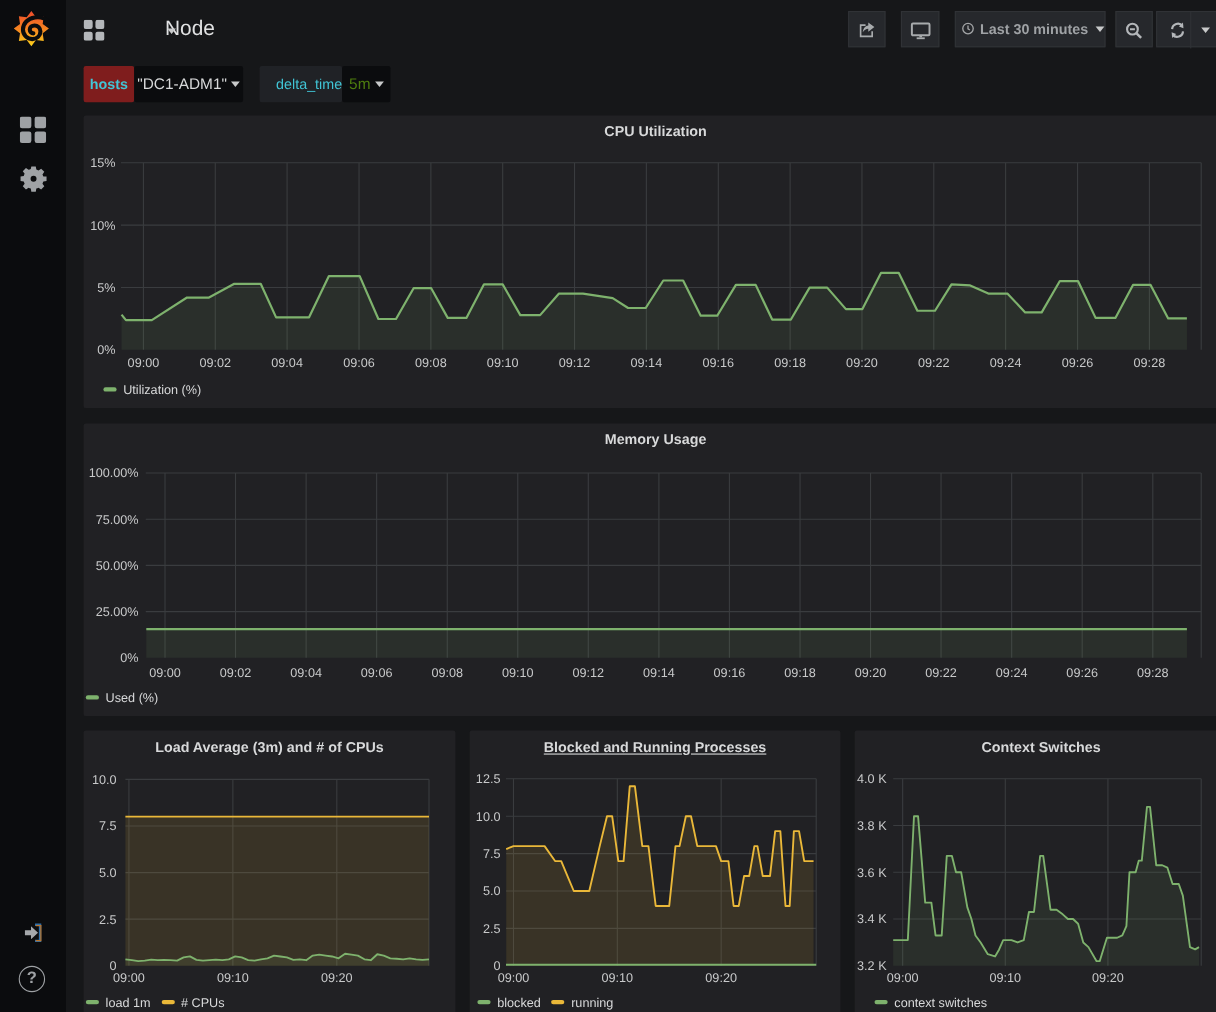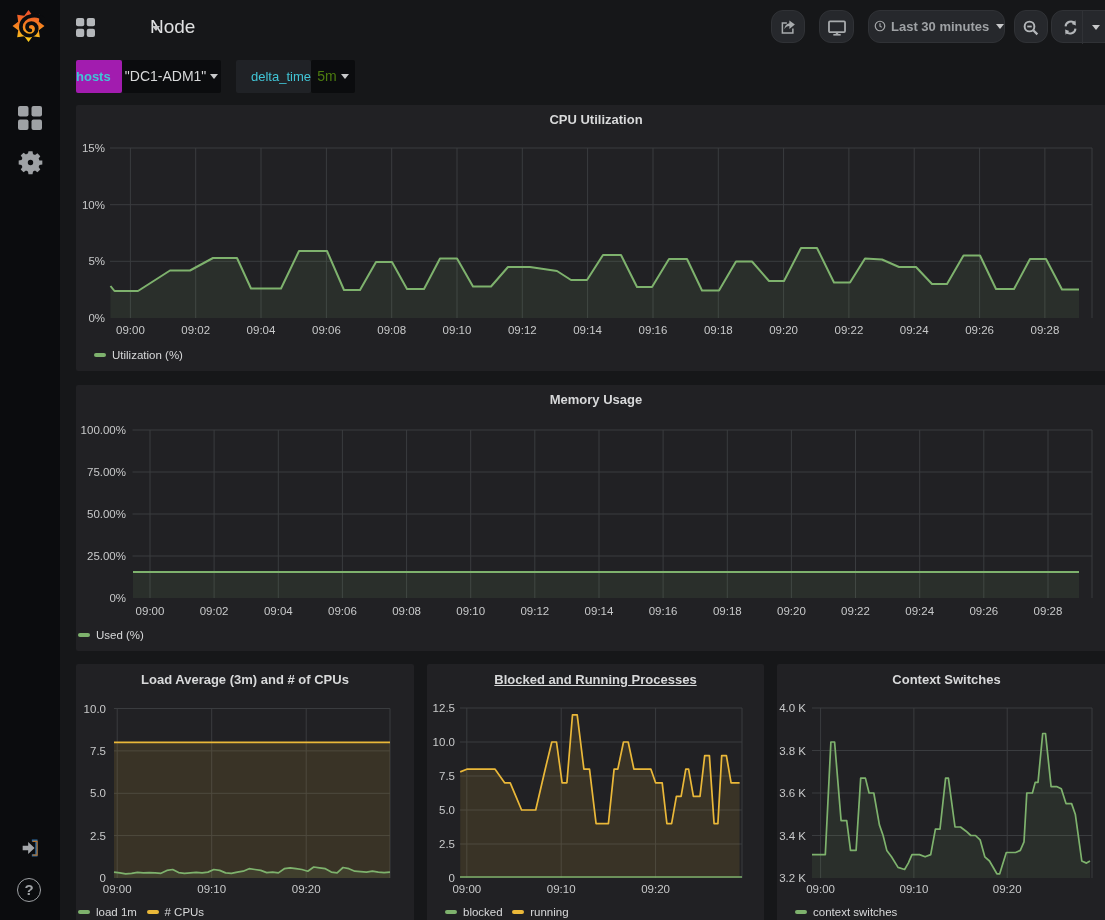--- a/index.html
+++ b/index.html
@@ -2,21 +2,21 @@
 <html><head><meta charset="utf-8"><title>Node - Grafana</title>
 <style>
 * { margin:0; padding:0; box-sizing:border-box; }
 html,body { width:1105px; height:920px; overflow:hidden; background:#161719; font-family:"Liberation Sans",sans-serif; }
 .sidebar { position:absolute; left:0; top:0; width:60px; height:920px; background:#0b0c0e; }
 .panel { position:absolute; background:#212124; border-radius:2px; }
 .ptitle { position:absolute; width:100%; text-align:center; color:#d8d9da; font-size:13px; font-weight:bold; }
 .legend { position:absolute; font-size:11.5px; color:#d8d9da; }
 .sw { display:inline-block; width:12px; height:4px; border-radius:2px; vertical-align:2px; margin-right:6px; }
 .caret { display:inline-block; width:0; height:0; border-left:4px solid transparent; border-right:4px solid transparent; border-top:5px solid #c8c9ca; vertical-align:2px; }
-.navbtn { position:absolute; top:10px; height:33px; background:#26282c; border:1px solid #303236; border-radius:12px; color:#d8d9da; text-align:center; white-space:nowrap; }
+.navbtn { position:absolute; top:10px; height:33px; background:#26282c; border:1px solid #303236; border-radius:0; color:#d8d9da; text-align:center; white-space:nowrap; }
 .chip { position:absolute; top:60px; height:33px; border-radius:2px; font-size:13px; line-height:33px; }
 </style></head>
 <body>
 <div class="sidebar">
 <svg width="33" height="34" viewBox="0 0 32 33" style="position:absolute;left:12px;top:9px;">
 <defs>
         <linearGradient id="gl" x1="0" y1="0" x2="0" y2="1">
 <stop offset="0" stop-color="#ee4b2c"></stop>
           <stop offset="0.5" stop-color="#f58220"></stop>
           <stop offset="1" stop-color="#fcd21c"></stop>
@@ -69,21 +69,21 @@
       <line x1="7" y1="10" x2="13" y2="10" stroke="#b4b7ba" stroke-width="2.4"></line>
       <line x1="15" y1="15" x2="20.5" y2="20.5" stroke="#b4b7ba" stroke-width="3"></line>
     </svg></div>
 <div class="navbtn" style="left:1051px;width:70px;padding-top:8px;text-align:left;padding-left:10px;"><svg width="17" height="17" viewBox="0 0 24 24">
       <path fill="none" stroke="#b4b7ba" stroke-width="2.8" d="M5 10.5 A7.5 7.5 0 0 1 18.3 6.3"></path>
       <path fill="#b4b7ba" d="M18.9 1.9 L19.6 9.3 L13.8 7.2 Z"></path>
       <path fill="none" stroke="#b4b7ba" stroke-width="2.8" d="M19 13.5 A7.5 7.5 0 0 1 5.7 17.7"></path>
       <path fill="#b4b7ba" d="M5.1 22.1 L4.4 14.7 L10.2 16.8 Z"></path>
     </svg><span style="display:inline-block;width:1px;height:33px;background:#303236;position:absolute;left:30px;top:0;"></span><span class="caret" style="position:absolute;left:40px;top:14px;"></span></div>
 
-<div class="chip" style="left:76px;width:46px;background:#a21caf;color:#41c5d6;text-align:left;font-weight:bold;">hosts</div>
+<div class="chip" style="left:76px;width:46px;background:#7f1d1d;color:#41c5d6;text-align:center;font-weight:bold;">hosts</div>
 <div class="chip" style="left:122px;width:99px;background:#0b0c0e;color:#d8d9da;font-size:14px;text-align:center;">"DC1-ADM1" <span class="caret"></span></div>
 <div class="chip" style="left:236px;width:75px;background:#202226;color:#41c5d6;text-align:right;font-weight:normal;">delta_time</div>
 <div class="chip" style="left:311px;width:44px;background:#0b0c0e;color:#4d7c0f;font-size:14px;text-align:center;">5m <span class="caret"></span></div>
 
 <div class="panel" style="left:76px;top:105px;width:1040px;height:266px;">
     <div class="ptitle" style="top:7px;">CPU Utilization</div>
   </div>
 <div class="panel" style="left:76px;top:385px;width:1040px;height:266px;">
     <div class="ptitle" style="top:7px;">Memory Usage</div>
   </div>
@@ -238,13 +238,13 @@
 <text x="806" y="712" text-anchor="end" class="tick">4.0 K</text>
     <text x="806" y="754.5" text-anchor="end" class="tick">3.8 K</text>
     <text x="806" y="797" text-anchor="end" class="tick">3.6 K</text>
     <text x="806" y="839.5" text-anchor="end" class="tick">3.4 K</text>
     <text x="806" y="882" text-anchor="end" class="tick">3.2 K</text>
 </svg>
 
 <div class="legend" style="left:94px;top:349px;"><span class="sw" style="background:#7eb26d;"></span>Utilization (%)</div>
 <div class="legend" style="left:78px;top:629px;"><span class="sw" style="background:#7eb26d;"></span>Used (%)</div>
 <div class="legend" style="left:78px;top:906px;"><span class="sw" style="background:#7eb26d;"></span>load 1m&nbsp;&nbsp;&nbsp;<span class="sw" style="background:#eab839;"></span># CPUs</div>
-<div class="legend" style="left:445px;top:906px;"><span class="sw" style="background:#7eb26d;"></span>blocked&nbsp;&nbsp;&nbsp;<span class="sw" style="background:#eab839;"></span>running</div>
+<div class="legend" style="left:434px;top:906px;"><span class="sw" style="background:#7eb26d;"></span>blocked&nbsp;&nbsp;&nbsp;<span class="sw" style="background:#eab839;"></span>running</div>
 <div class="legend" style="left:795px;top:906px;"><span class="sw" style="background:#7eb26d;"></span>context switches</div>
 </body></html>

